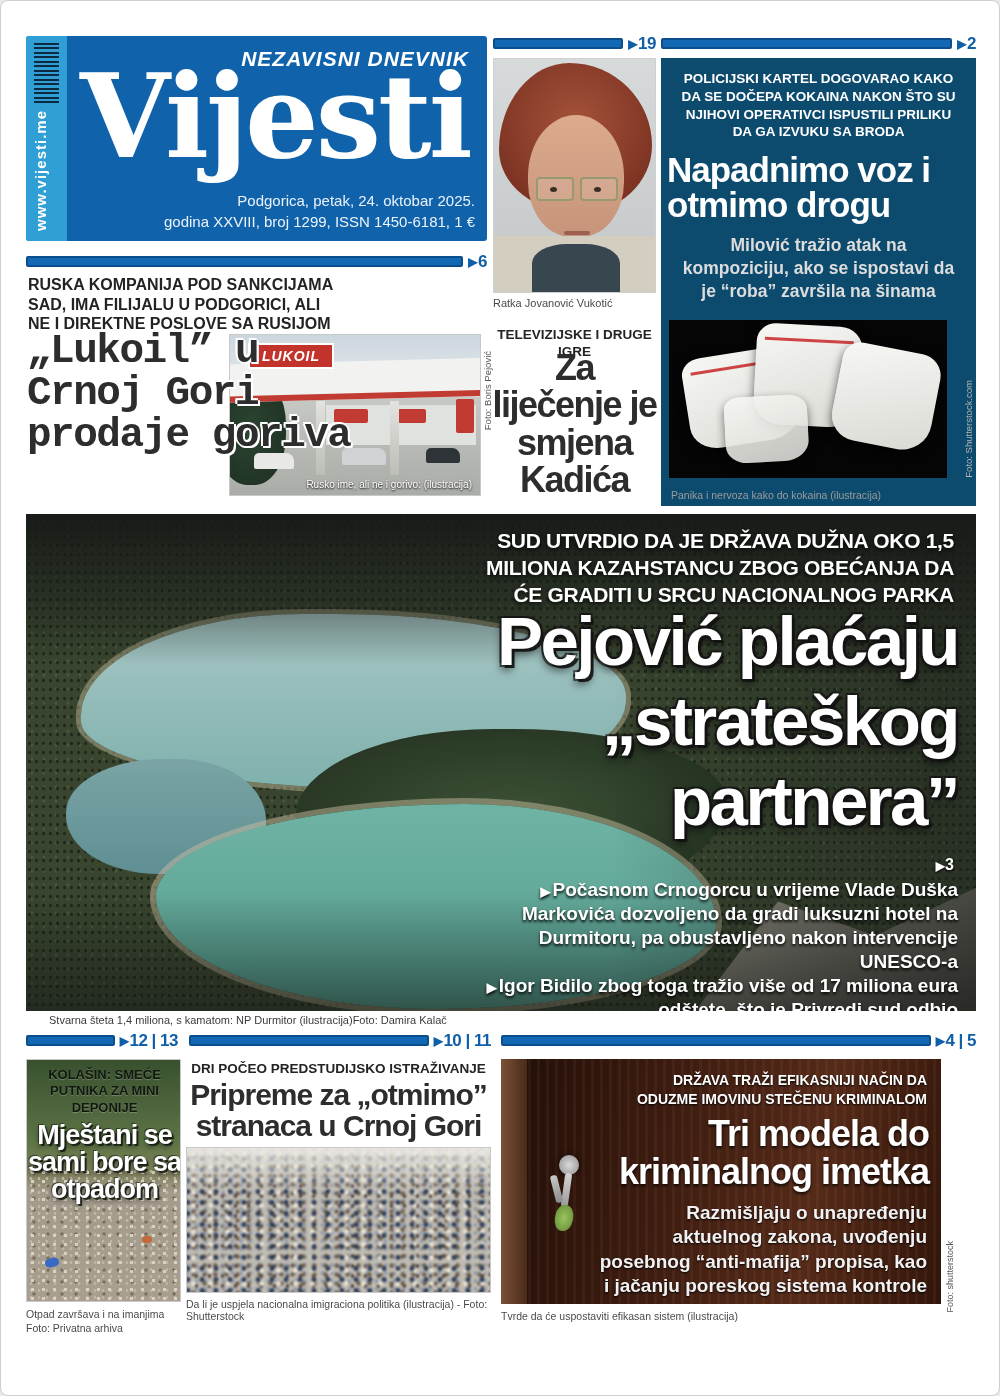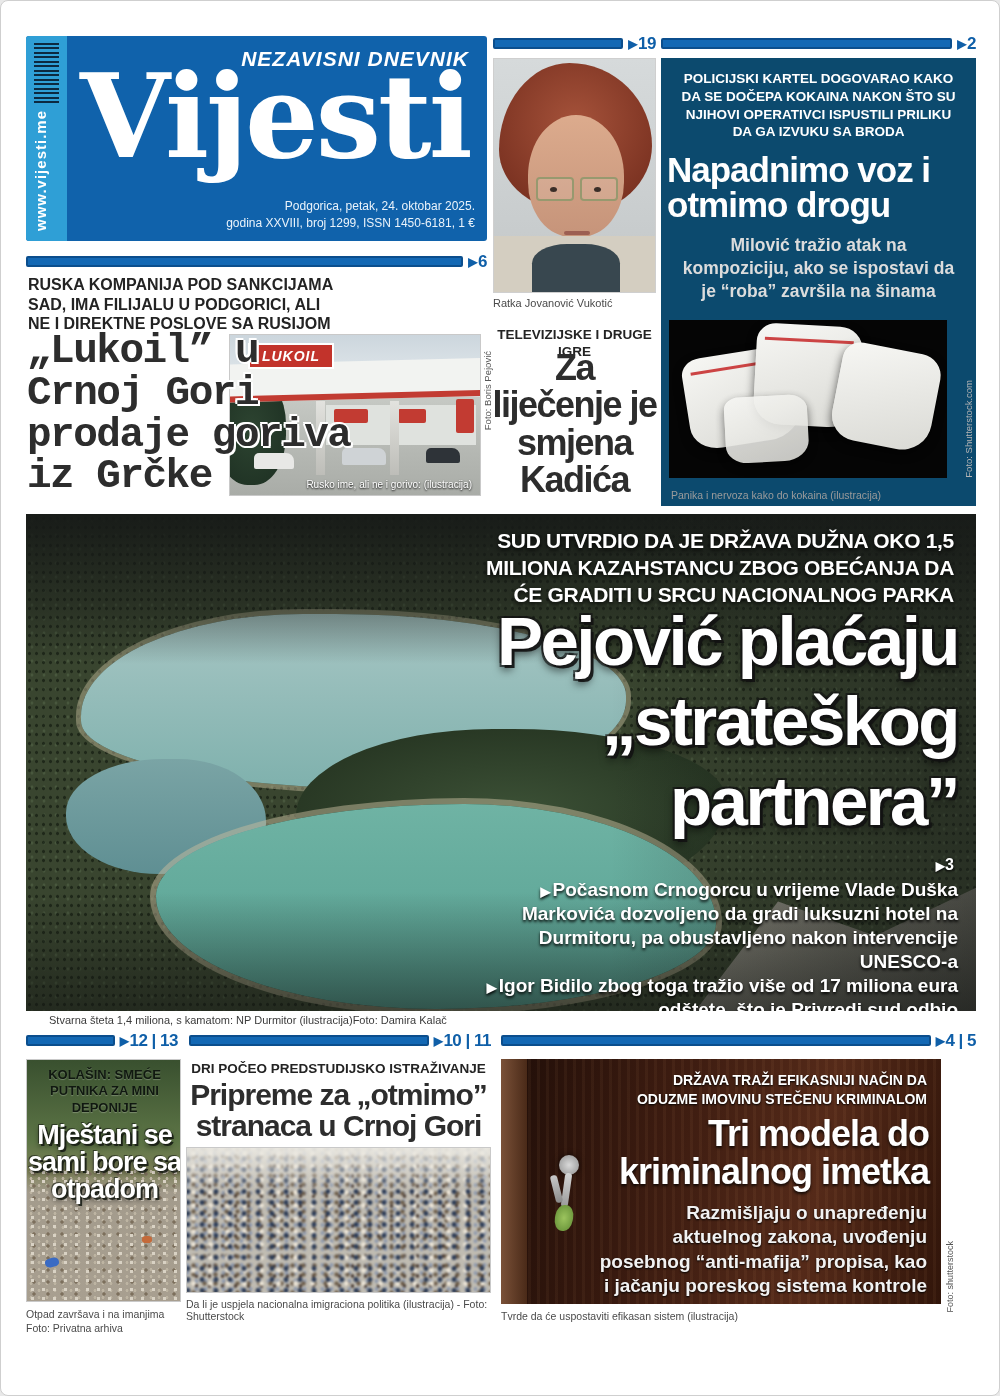--- a/index.html
+++ b/index.html
@@ -18,21 +18,21 @@
   .masthead { left:25px; top:35px; width:461px; height:205px; background:#1062ab; border-radius:3px; overflow:hidden; }
   .m-strip  { position:absolute; left:0; top:0; width:41px; height:100%; background:#2f9fd6; }
   .m-barcode{ position:absolute; left:8px; top:7px; width:25px; height:60px;
               background:repeating-linear-gradient(180deg,#0c2940 0 2px,#2f9fd6 2px 4.5px); }
   .m-url    { position:absolute; left:6px; bottom:10px; writing-mode:vertical-rl; transform:rotate(180deg);
               color:#fff; font-weight:bold; font-size:15px; letter-spacing:1px; }
   .m-tagline{ position:absolute; right:18px; top:11px; color:#fff; font-weight:bold; font-style:italic;
               font-size:21px; letter-spacing:1px; }
   .m-logo   { position:absolute; left:54px; top:22px; color:#fff; font-family:"DejaVu Serif", serif;
               font-weight:bold; font-size:116px; line-height:1; letter-spacing:-3px; }
-  .m-date   { position:absolute; right:12px; bottom:9px; color:#eaf3fb; font-size:12px; line-height:1.4; text-align:right; }
+  .m-date   { position:absolute; right:12px; bottom:9px; color:#eaf3fb; font-size:15px; line-height:1.4; text-align:right; }
 
   
   .profile-marker { left:492px; top:35px; width:163px; }
   .profile-photo { left:492px; top:57px; width:163px; height:235px; background:linear-gradient(#d6dadb,#c3c7c8);
                    overflow:hidden; border:1px solid #cfcfcf; }
   .pf-hair { position:absolute; left:5px; top:4px; width:153px; height:150px; background:radial-gradient(circle at 50% 40%, #a5523a, #7c3322 75%); border-radius:46% 54% 48% 52% / 58% 55% 45% 42%; }
   .pf-face { position:absolute; left:34px; top:56px; width:96px; height:122px; background:linear-gradient(#dcab8d,#c6947a); border-radius:50% 50% 45% 45%; }
   .pf-glass-l { position:absolute; left:42px; top:118px; width:38px; height:24px; border:2px solid #97996f; border-radius:4px; background:rgba(255,255,255,0.12); }
   .pf-glass-r { position:absolute; left:86px; top:118px; width:38px; height:24px; border:2px solid #97996f; border-radius:4px; background:rgba(255,255,255,0.12); }
   .pf-eye { position:absolute; width:7px; height:5px; background:#3a2e28; border-radius:50%; top:128px; }
@@ -252,21 +252,20 @@
   </div>
   <div class="abs lukoil-kicker">
     <div>RUSKA KOMPANIJA POD SANKCIJAMA</div>
     <div>SAD, IMA FILIJALU U PODGORICI, ALI</div>
     <div>NE I DIREKTNE POSLOVE SA RUSIJOM</div>
   </div>
   <div class="abs lukoil-headline">
     <div>„Lukoil” u</div>
     <div>Crnoj Gori</div>
     <div>prodaje goriva</div>
-    <div>iz Grčke</div>
   </div>
   <div class="abs lukoil-photo">
     <div class="lk-tree"></div>
     <div class="lk-canopy"></div>
     <div class="lk-sign">LUKOIL</div>
     <div class="lk-shop"></div>
     <div class="lk-red1" style="left:104px; top:74px;"></div>
     <div class="lk-red1" style="left:168px; top:74px; width:28px;"></div>
     <div class="lk-pillar" style="left:86px;"></div>
     <div class="lk-pillar" style="left:160px;"></div>

